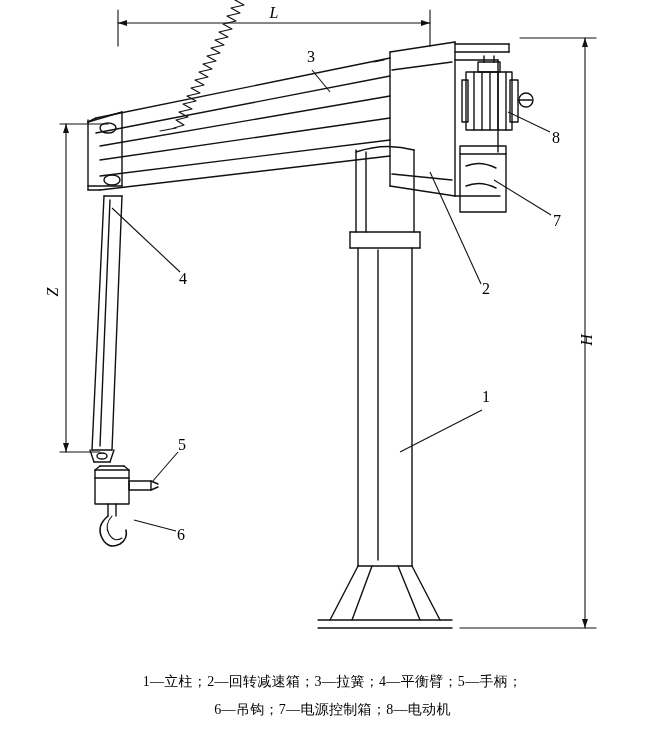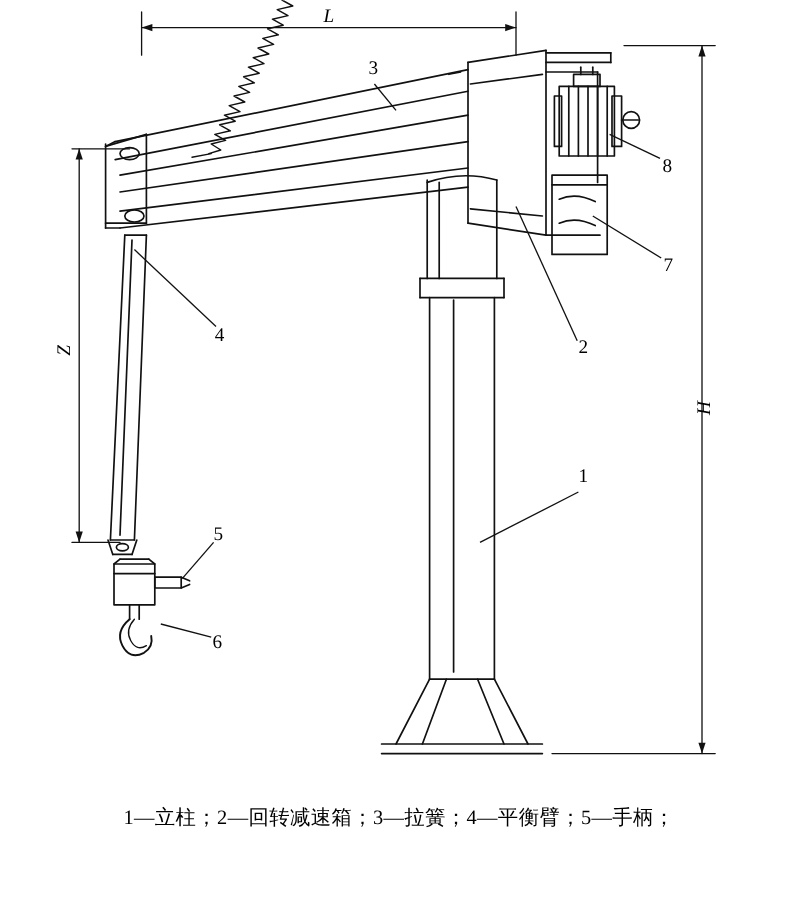--- a/index.html
+++ b/index.html
@@ -25,21 +25,21 @@
   #figure-svg {
     display: block;
   }
   .caption {
     position: absolute;
     left: 0;
     top: 668px;
     width: 665px;
     text-align: center;
     font-family: "Liberation Serif", serif;
-    font-size: 17px;
+    font-size: 14px;
     line-height: 28px;
     letter-spacing: 0.3px;
     color: #000;
   }
   .caption div {
     white-space: nowrap;
   }
   .dim-label {
     font-family: "Liberation Serif", serif;
     font-style: italic;
@@ -242,13 +242,14 @@
     <text class="dim-label" x="274" y="18" text-anchor="middle">L</text>
     <text class="dim-label" x="58" y="292" text-anchor="middle" transform="rotate(-90 58 292)">Z</text>
     <text class="dim-label" x="592" y="340" text-anchor="middle" transform="rotate(-90 592 340)">H</text>
   </g>
 
 </svg>
 </div>
 
 <div class="caption">
   <div>1—立柱；2—回转减速箱；3—拉簧；4—平衡臂；5—手柄；</div>
+  <div>6—吊钩；7—电源控制箱；8—电动机</div>
 </div>
 
 </body></html>

